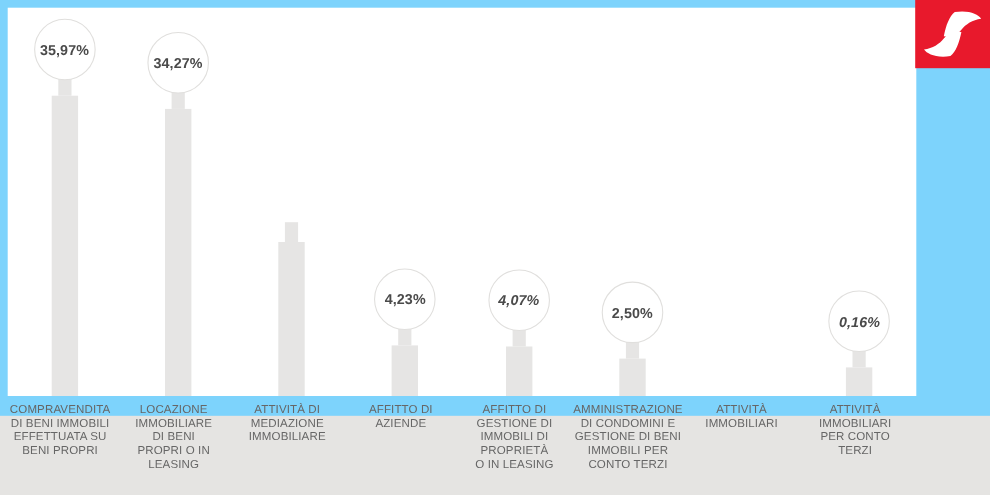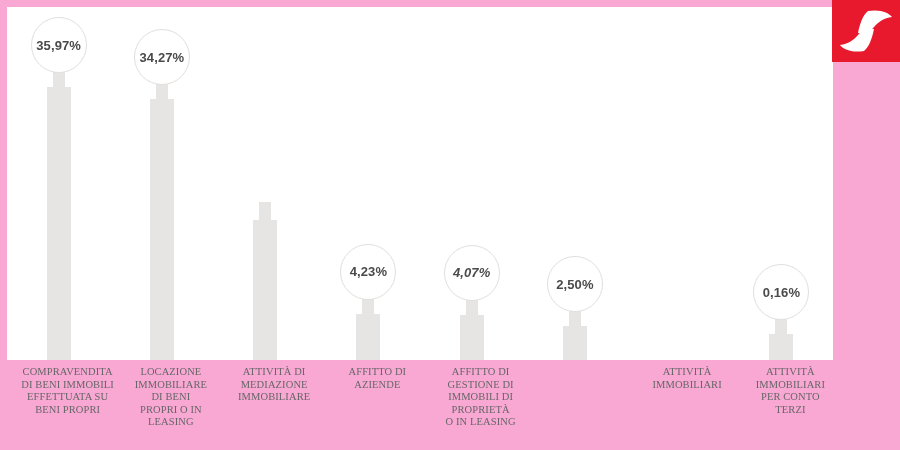--- a/index.html
+++ b/index.html
@@ -9,22 +9,22 @@
   body {
     width: 900px;
     height: 450px;
     background: #e5e4e2;
     font-family: "Liberation Sans", sans-serif;
     overflow: hidden;
   }
   #stage {
     position: relative;
     width: 900px;
-    height: 450px;
-    background: #f9a8d4;
+    height: 378px;
+    background: #7dd3fc;
   }
   
   #plot-panel {
     position: absolute;
     left: 7px;
     top: 7px;
     width: 826px;
     height: 353px;
     background: #ffffff;
   }
@@ -94,25 +94,24 @@
     width: 24px;
     background: #e6e5e4;
     flex: none;
     position: relative;
     z-index: 2;
   }
 
   
   #labels-layer {
     position: absolute;
-    left: 16px;
+    left: 3px;
     top: 366px;
     width: 826px;
     height: 84px;
-    font-family: Liberation Serif, serif;
   }
   .cat-label {
     position: absolute;
     top: 0;
     width: 104px;
     margin-left: -52px;
     text-align: center;
     font-size: 10.5px;
     line-height: 12.5px;
     color: #666666;
@@ -160,21 +159,21 @@
         <div class="bar-neck" style="height: 18px;"></div>
         <div class="bar-stem" style="height: 45.0553px;"></div>
       </div>
       <div class="bar-group" style="left: 567.875px;">
         <div class="value-pin">
           <span class="value-text">2,50%</span>
         </div>
         <div class="bar-neck" style="height: 18px;"></div>
         <div class="bar-stem" style="height: 33.8472px;"></div>
       </div>
-      <div class="bar-group" style="left: 774.375px;">
+      <div class="bar-group" style="left: 774.375px; font-style: italic;">
         <div class="value-pin">
           <span class="value-text">0,16%</span>
         </div>
         <div class="bar-neck" style="height: 18px;"></div>
         <div class="bar-stem" style="height: 26px;"></div>
       </div>
     </div>
 
   <div id="labels-layer">
       <div class="cat-label" style="left: 51.625px;">
@@ -199,20 +198,27 @@
         <div>AFFITTO DI</div>
         <div>AZIENDE</div>
       </div>
       <div class="cat-label" style="left: 464.625px;">
         <div>AFFITTO DI</div>
         <div>GESTIONE DI</div>
         <div>IMMOBILI DI</div>
         <div>PROPRIETÀ</div>
         <div>O IN LEASING</div>
       </div>
+      <div class="cat-label" style="left: 567.875px;">
+        <div>AMMINISTRAZIONE</div>
+        <div>DI CONDOMINI E</div>
+        <div>GESTIONE DI BENI</div>
+        <div>IMMOBILI PER</div>
+        <div>CONTO TERZI</div>
+      </div>
       <div class="cat-label" style="left: 671.125px;">
         <div>ATTIVITÀ</div>
         <div>IMMOBILIARI</div>
       </div>
       <div class="cat-label" style="left: 774.375px;">
         <div>ATTIVITÀ</div>
         <div>IMMOBILIARI</div>
         <div>PER CONTO</div>
         <div>TERZI</div>
       </div>

